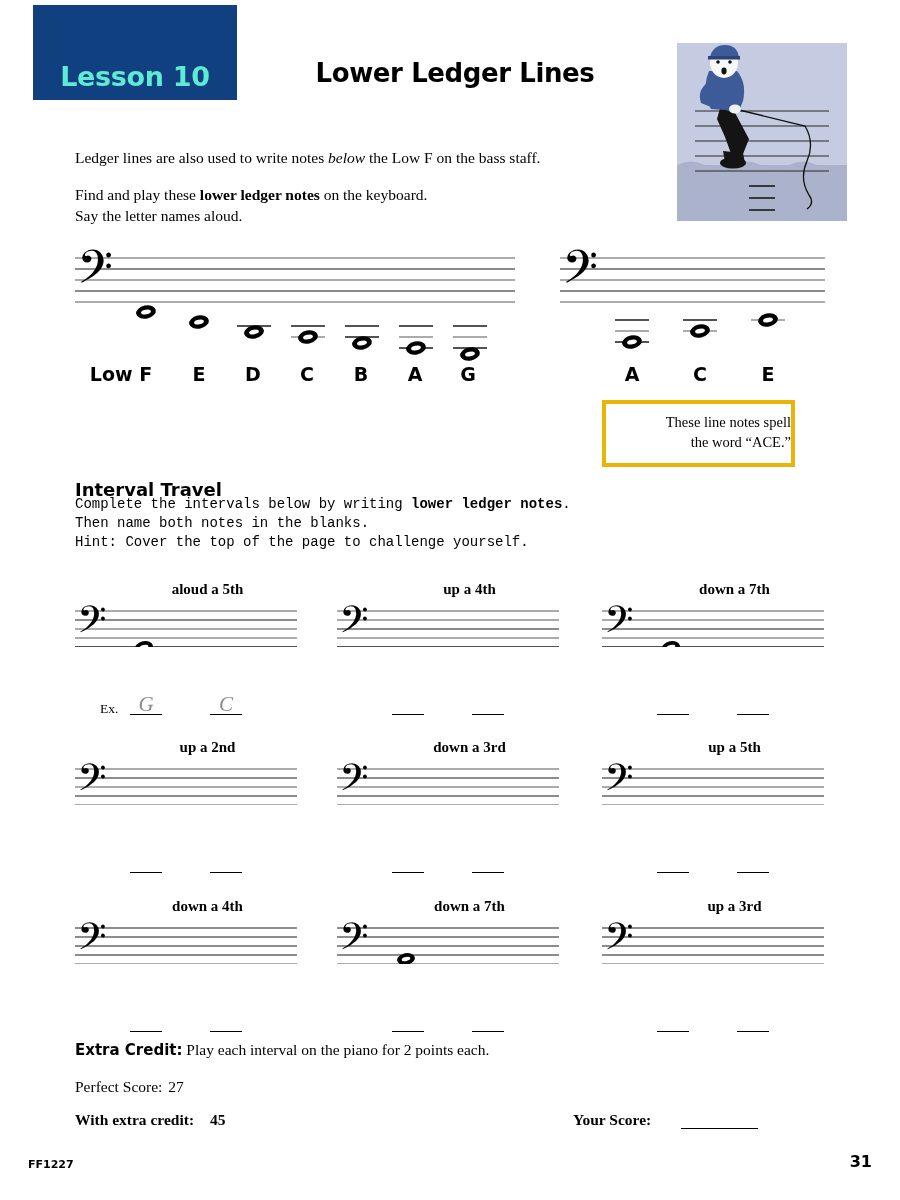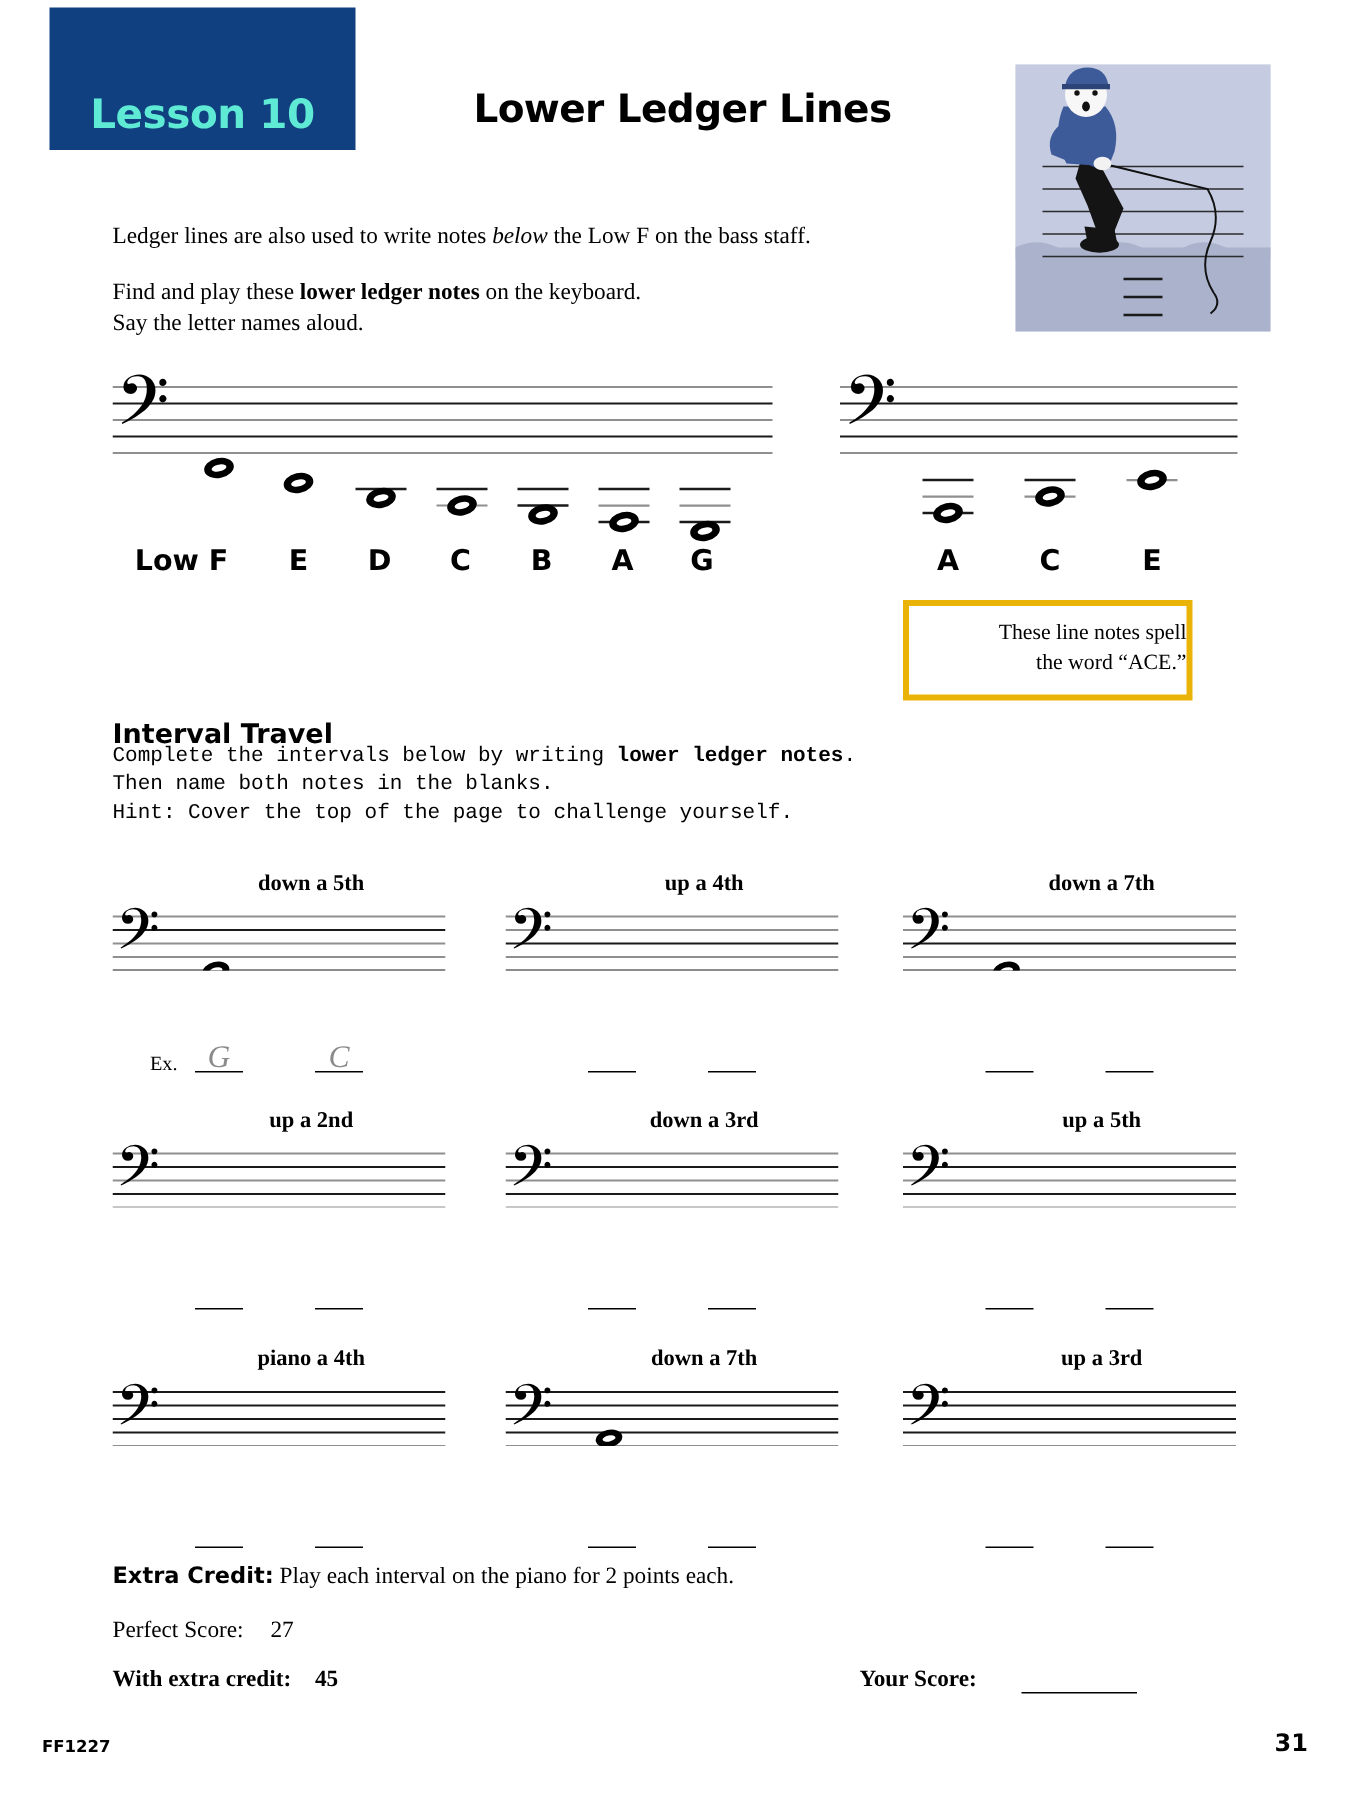--- a/index.html
+++ b/index.html
@@ -103,21 +103,21 @@
     font-size:21px;
     color:#8a8a8a;
     text-align:center;
     width:32px;
   }
 
   
   .credit { position:absolute; left:75px; top:1041px; font-size:15.5px; }
   .credit b { font-family:"DejaVu Sans", sans-serif; font-weight:bold; font-size:15px; }
   .pscore { position:absolute; left:75px; top:1078px; font-size:15.5px; }
-  .pscore .val { margin-left:14px; }
+  .pscore .val { margin-left:2px; }
   .wscore { position:absolute; left:75px; top:1111px; font-size:15.5px; font-weight:bold; }
   .wscore .val { margin-left:12px; }
   .yscore { position:absolute; left:573px; top:1111px; font-size:15.5px; font-weight:bold; }
   .scoreline {
     position:absolute; left:681px; top:1128px;
     width:77px; height:1.4px; background:#000;
   }
   .ff { position:absolute; left:28px; top:1158px;
         font-family:"DejaVu Sans", sans-serif; font-size:11px; font-weight:bold; }
   .pg { position:absolute; right:28px; top:1152px;
@@ -300,21 +300,21 @@
 </div>
 
 <div class="sect-head">Interval Travel</div>
 <div class="sect-body">
   <p><span>Complete the intervals below by writing </span><b>lower ledger notes</b><span>.</span></p>
   <p>Then name both notes in the blanks.</p>
   <p>Hint: Cover the top of the page to challenge yourself.</p>
 </div>
 
 <div class="ex" style="left:75px; top:581px;">
-  <div class="ex-label">down a 5th</div>
+  <div class="ex-label">aloud a 5th</div>
   <svg class="ex-staff" width="225" height="120" style="top:22px;">
     <line x1="0" y1="8" x2="222" y2="8" stroke="#8f8f8f" stroke-width="1.3"></line>
     <line x1="0" y1="17" x2="222" y2="17" stroke="#1a1a1a" stroke-width="1.2"></line>
     <line x1="0" y1="26" x2="222" y2="26" stroke="#8f8f8f" stroke-width="1.3"></line>
     <line x1="0" y1="35" x2="222" y2="35" stroke="#8f8f8f" stroke-width="1.3"></line>
     <line x1="0" y1="44" x2="222" y2="44" stroke="#1a1a1a" stroke-width="1.3"></line>
     <text x="2" y="37" font-family="DejaVu Sans, sans-serif" font-size="46" fill="#000">𝄢</text>
     <g>
       <ellipse cx="69" cy="44" rx="9" ry="5.8" fill="#000" transform="rotate(-12 69 44)"></ellipse>
       <ellipse cx="69" cy="44" rx="4.4" ry="2" fill="#fff" transform="rotate(-12 69 44)"></ellipse>
@@ -424,21 +424,21 @@
       <line x1="53" y1="76" x2="85" y2="76" stroke="#1a1a1a" stroke-width="1.7"></line>
       <ellipse cx="69" cy="82" rx="9" ry="5.8" fill="#000" transform="rotate(-12 69 82)"></ellipse>
       <ellipse cx="69" cy="82" rx="4.4" ry="2" fill="#fff" transform="rotate(-12 69 82)"></ellipse>
     </g>
   </svg>
   <div class="blank" style="left:55px; top:133px;"></div>
   <div class="blank" style="left:135px; top:133px;"></div>
 </div>
 
 <div class="ex" style="left:75px; top:898px;">
-  <div class="ex-label">piano a 4th</div>
+  <div class="ex-label">down a 4th</div>
   <svg class="ex-staff" width="225" height="120" style="top:22px;">
     <line x1="0" y1="8" x2="222" y2="8" stroke="#1a1a1a" stroke-width="1.2"></line>
     <line x1="0" y1="17" x2="222" y2="17" stroke="#1a1a1a" stroke-width="1.2"></line>
     <line x1="0" y1="26" x2="222" y2="26" stroke="#1a1a1a" stroke-width="1.2"></line>
     <line x1="0" y1="35" x2="222" y2="35" stroke="#1a1a1a" stroke-width="1.2"></line>
     <line x1="0" y1="44" x2="222" y2="44" stroke="#8f8f8f" stroke-width="1.5"></line>
     <text x="2" y="37" font-family="DejaVu Sans, sans-serif" font-size="46" fill="#000">𝄢</text>
     <g>
       <line x1="57" y1="58" x2="82" y2="58" stroke="#1a1a1a" stroke-width="1.7"></line>
       <ellipse cx="69" cy="58" rx="9" ry="5.8" fill="#000" transform="rotate(-12 69 58)"></ellipse>

